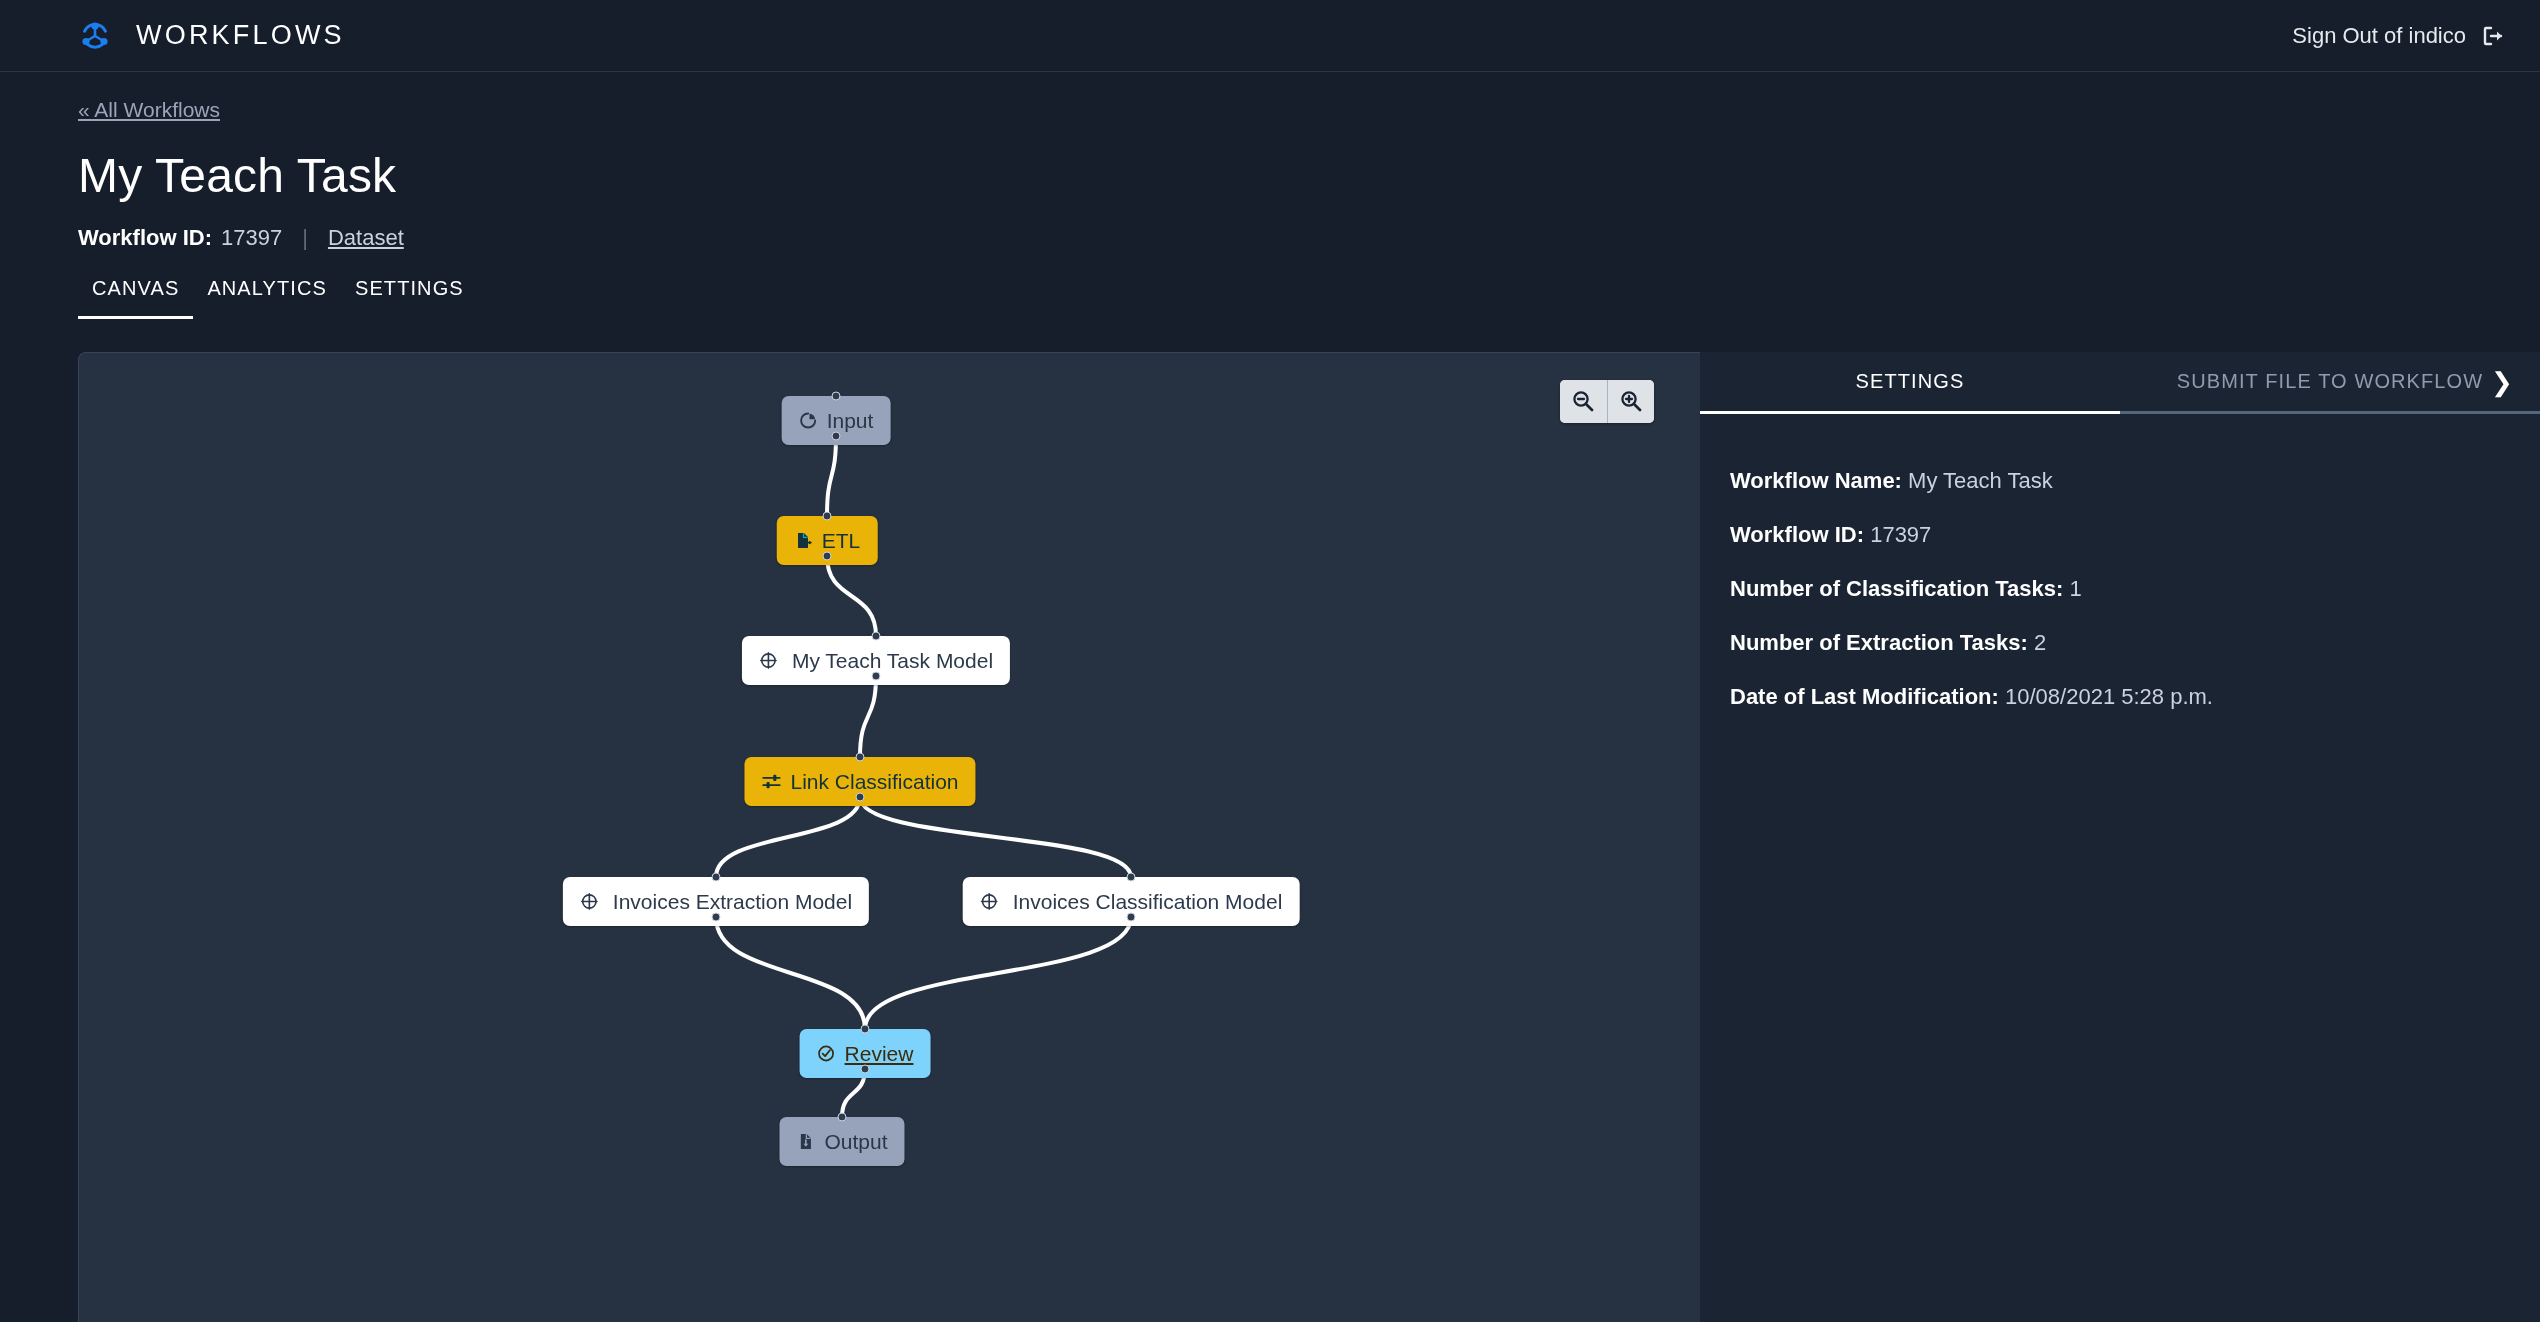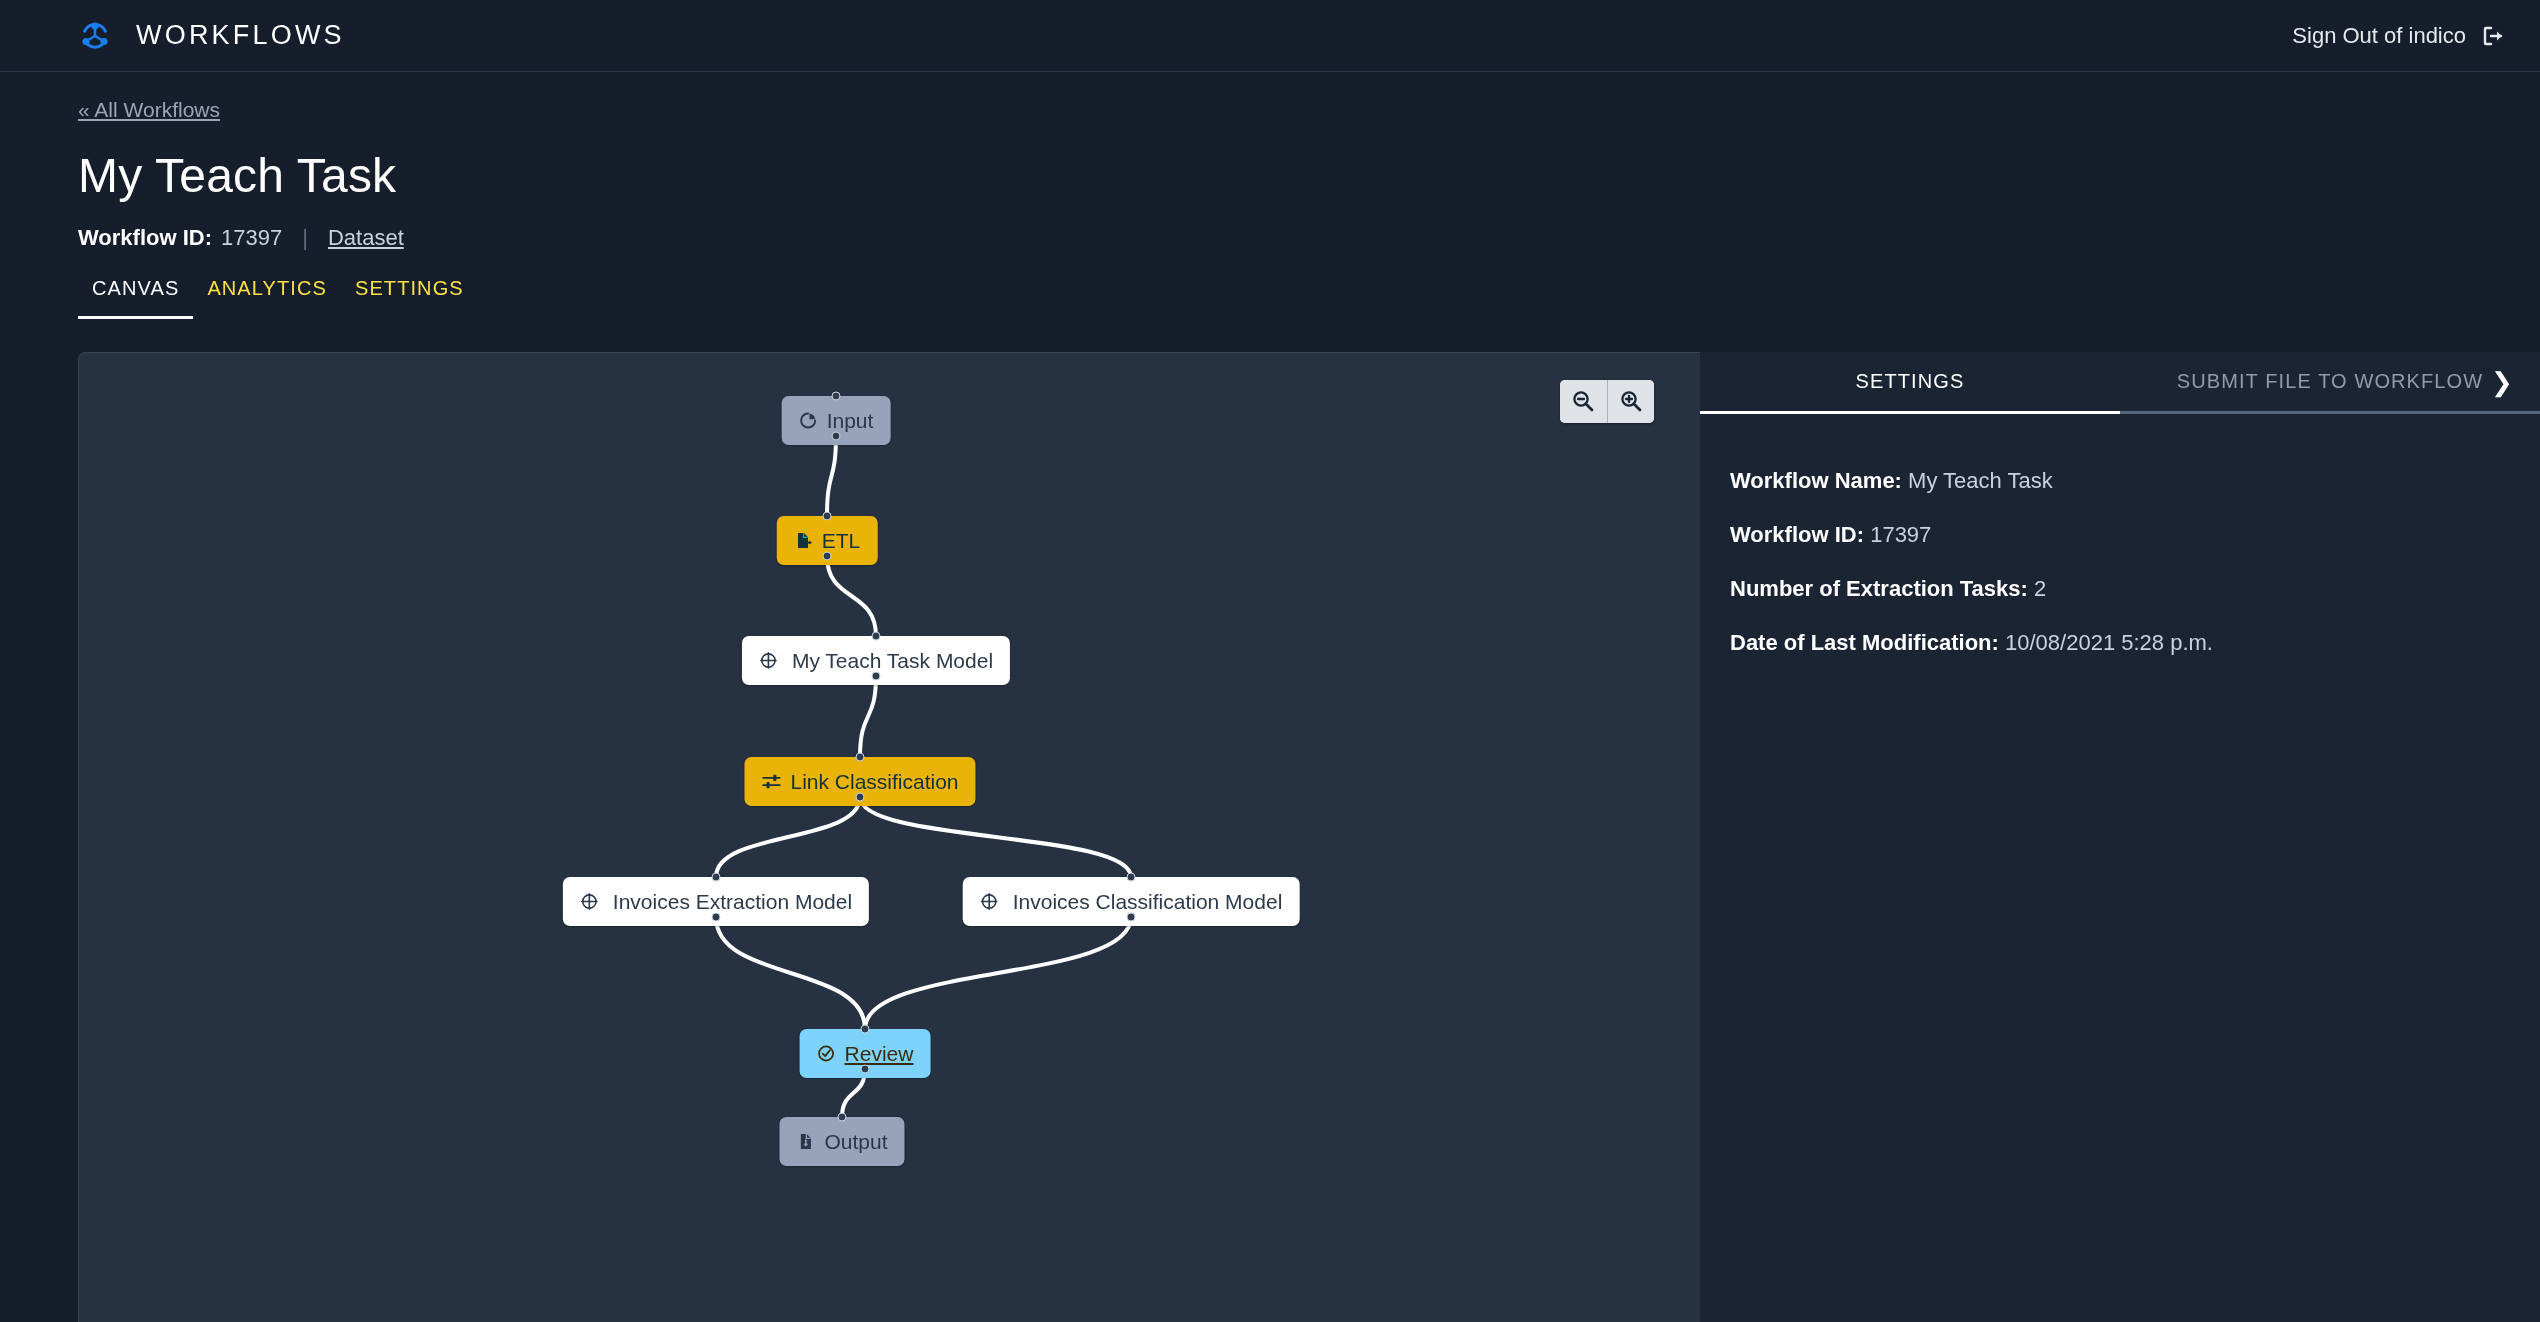--- a/index.html
+++ b/index.html
@@ -46,21 +46,21 @@
   .meta-label { color: #ffffff; font-weight: 700; }
   .meta-value { color: #c9d2de; margin-left: 9px; }
   .meta-sep { color: #5c6a7d; margin: 0 20px; }
   .meta-link { color: #c9d2de; text-decoration: underline; cursor: pointer; }
 
   .tabs {
     margin-top: 26px; display: flex; align-items: flex-end;
     gap: 0; position: relative;
   }
   .tab {
-    font-size: 20px; letter-spacing: 1.1px; color: #fde047;
+    font-size: 20px; letter-spacing: 1.1px; color: #ffffff;
     padding: 0 14px 16px 14px; cursor: pointer;
     border-bottom: 3px solid transparent;
   }
   .tab.active { color: #ffffff; border-bottom-color: #ffffff; }
   .tabs-rule {
     position: absolute; left: 0; right: 0; bottom: 0;
     height: 2px; background: #55657c; z-index: -1;
   }
 
   
@@ -331,20 +331,24 @@
     <div class="panel-body">
       <div class="kv">
         <span class="k">Workflow Name:</span>
         <span class="v">My Teach Task</span>
       </div>
       <div class="kv">
         <span class="k">Workflow ID:</span>
         <span class="v">17397</span>
       </div>
       <div class="kv">
+        <span class="k">Number of Classification Tasks:</span>
+        <span class="v">1</span>
+      </div>
+      <div class="kv">
         <span class="k">Number of Extraction Tasks:</span>
         <span class="v">2</span>
       </div>
       <div class="kv">
         <span class="k">Date of Last Modification:</span>
         <span class="v">10/08/2021 5:28 p.m.</span>
       </div>
     </div>
   </div>
 </div>

